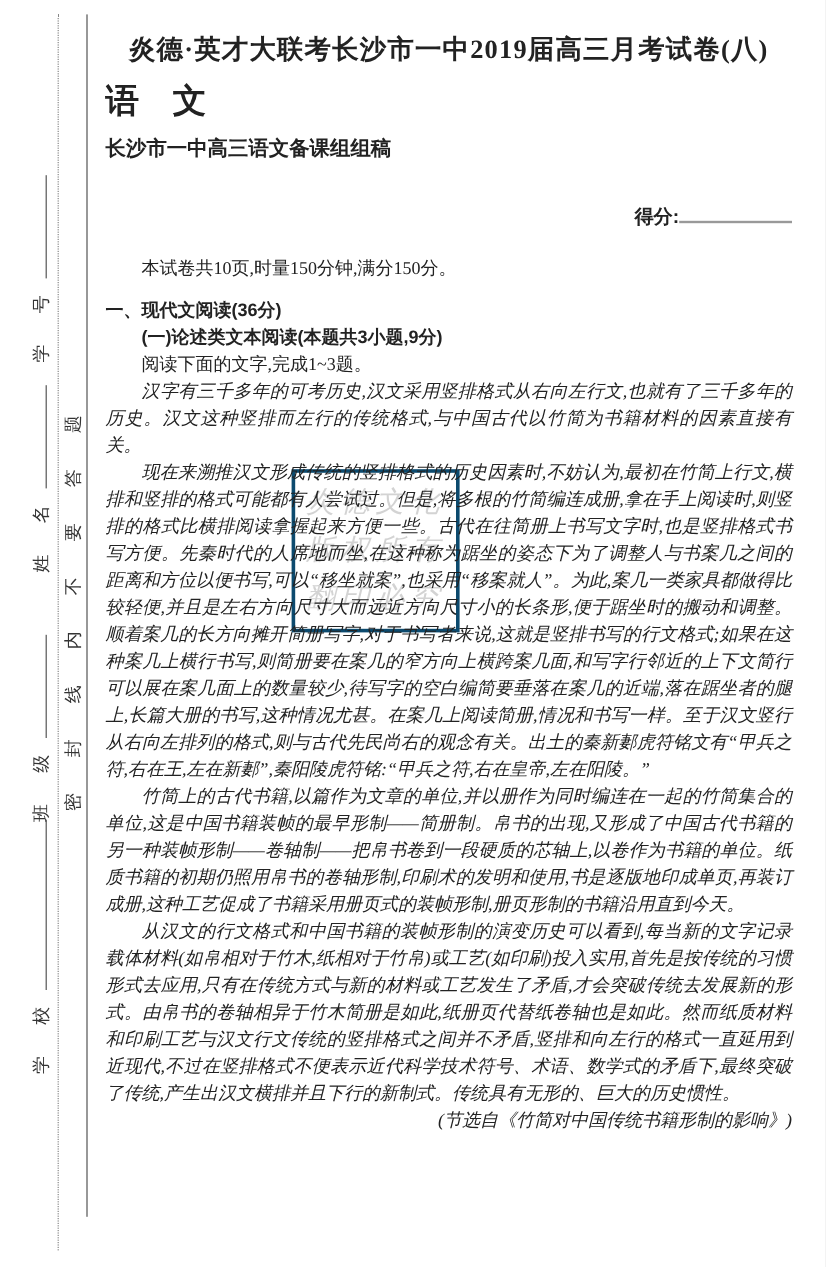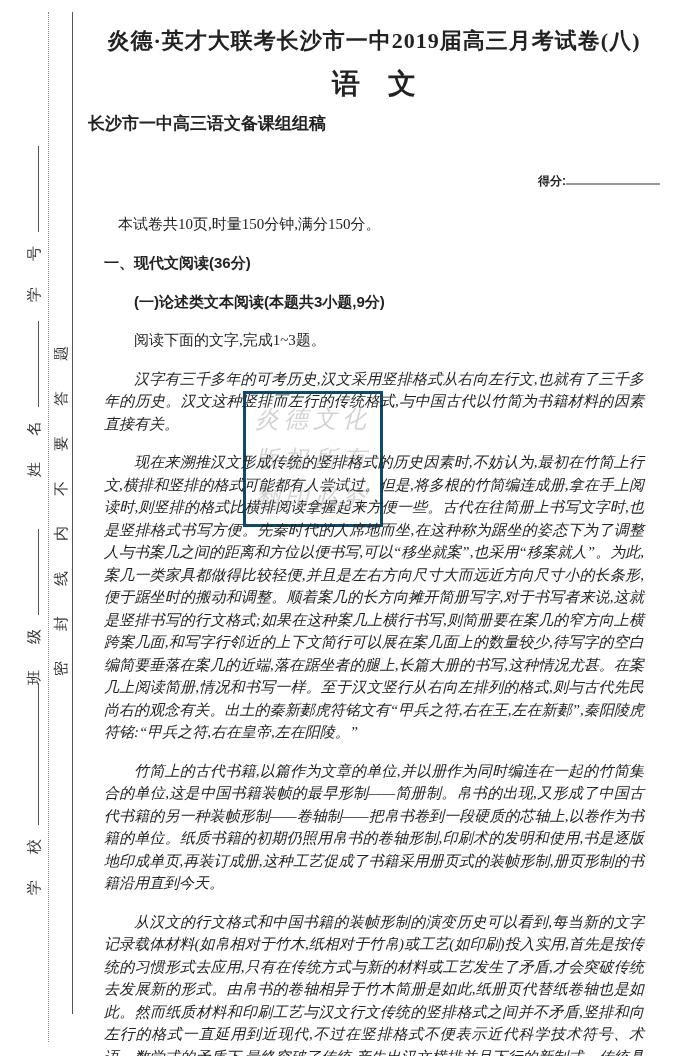--- a/index.html
+++ b/index.html
@@ -44,38 +44,38 @@
   }
 
   
   .content { position:absolute; left:88px; top:0; width:572px; z-index:1; }
 
   .exam-title {
     margin:26px 0 0 0; text-align:center; font-size:22px; font-weight:bold;
     letter-spacing:1px; line-height:30px;
   }
   .subject-title {
-    margin:12px 0 0 0; text-align:center; font-size:28px; font-weight:bold;
+    margin:12px 0 0 0; font-size:28px; font-weight:bold;
     font-family:"Liberation Sans","DejaVu Sans",sans-serif; line-height:32px;
   }
   .byline {
     margin:13px 0 0 0; font-size:17px; font-weight:bold;
     font-family:"Liberation Sans","DejaVu Sans",sans-serif; line-height:22px;
   }
   .score-row { margin-top:36px; text-align:right; height:24px; }
-  .score-label { font-size:12px; font-weight:bold;
+  .score-label { font-size:16px; font-weight:bold;
     font-family:"Liberation Sans","DejaVu Sans",sans-serif; }
   .score-blank { display:inline-block; width:94px; height:2px;
     border-bottom:2px solid #999; vertical-align:baseline; }
 
   .paper-info { margin:18px 0 0 0; font-size:15px; text-indent:2em; line-height:23px; }
 
   .body-text { margin-top:12px; font-size:15px; line-height:22.5px;
     text-align:justify; }
-  .body-text p { margin:16px; }
+  .body-text p { margin:0; }
   .sec-head { font-weight:bold;
     font-family:"Liberation Sans","DejaVu Sans",sans-serif; }
   .sub-head { font-weight:bold; text-indent:2em;
     font-family:"Liberation Sans","DejaVu Sans",sans-serif; }
   .instr { text-indent:2em; }
   .essay { text-indent:2em; font-style:italic; }
   .attribution { text-align:right; font-style:italic; }
 
   .footer {
     position:absolute; left:88px; top:1022px; width:572px; text-align:center;

